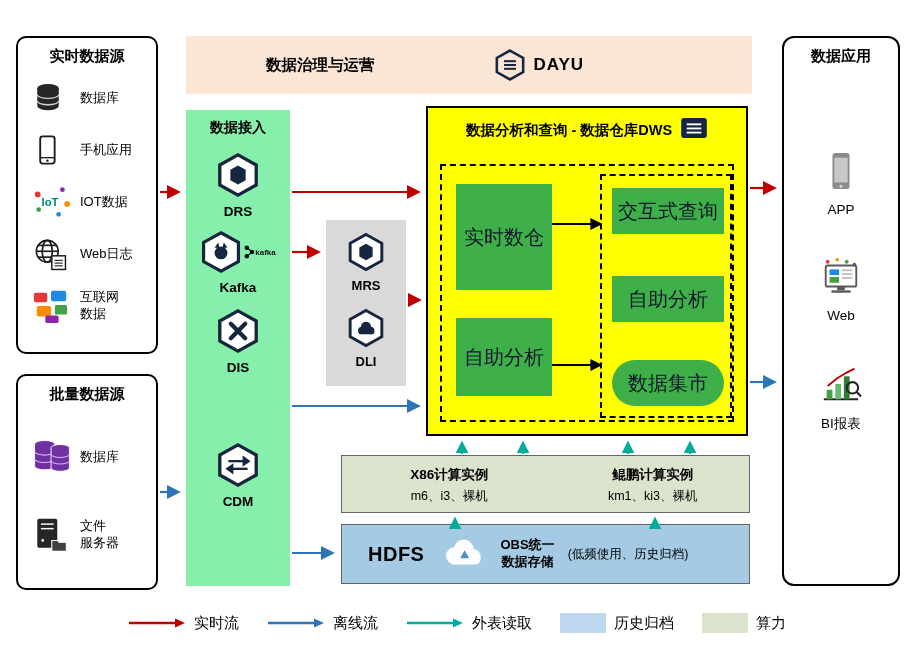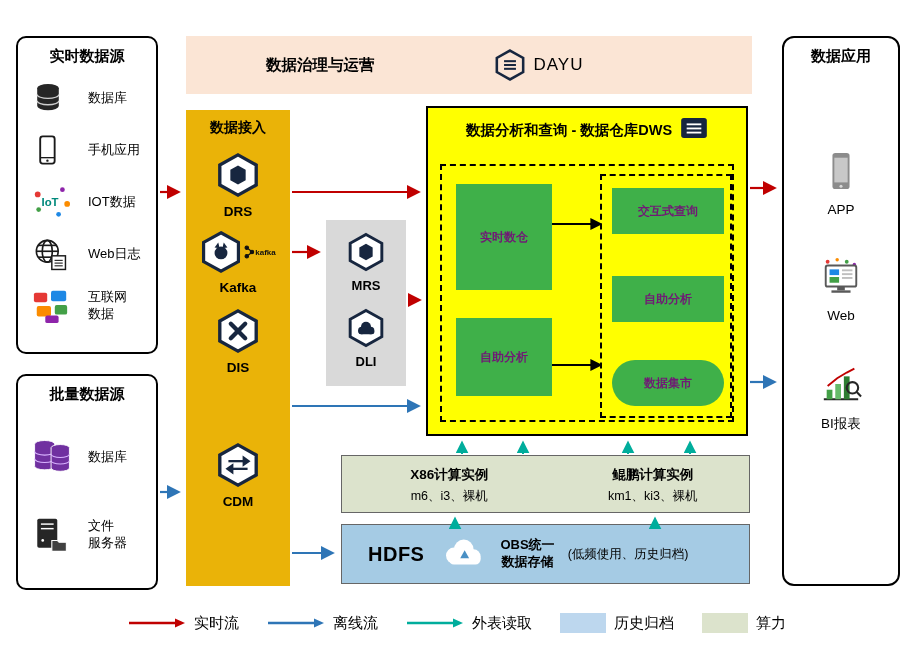--- a/index.html
+++ b/index.html
@@ -4,44 +4,44 @@
 <style>
   * { margin:0; padding:0; box-sizing:border-box; }
   body { font-family:"Liberation Sans","DejaVu Sans",sans-serif; background:#fff; }
   #canvas { position:relative; width:914px; height:651px; background:#fff; overflow:hidden; }
   .abs { position:absolute; }
   .overlay { position:absolute; left:0; top:0; z-index:9; pointer-events:none; }
 
   .src-box { border:2px solid #000; border-radius:10px; background:#fff; z-index:2; }
   .box-title { font-weight:bold; font-size:15px; text-align:center; padding-top:9px; }
   .rows { padding:6px 6px 0 12px; }
-  .row { display:flex; align-items:center; gap:12px; height:52px; }
+  .row { display:flex; align-items:center; gap:4px; height:52px; }
   .row.tall { height:78px; }
   .row .ic { width:46px; flex:0 0 46px; display:flex; justify-content:flex-start; }
   .lbl { font-size:13px; white-space:pre-line; line-height:1.3; }
 
   .gov-bar { background:#FBE5D5; display:flex; align-items:center; z-index:2; }
   .gov-title { font-weight:bold; font-size:15.5px; margin-left:80px; }
   .dayu { display:flex; align-items:center; gap:7px; margin-left:118px; }
-  .dayu-text { font-weight:normal; font-size:17px; letter-spacing:1px; }
-
-  .col-ing { background:#eab308; z-index:2; }
+  .dayu-text { font-weight:bold; font-size:17px; letter-spacing:1px; }
+
+  .col-ing { background:#86efac; z-index:2; }
   .ing-item { position:absolute; width:100%; display:flex; flex-direction:column; align-items:center; }
   .ing-iconrow { display:flex; align-items:center; }
   .ing-label { font-weight:bold; font-size:13.5px; margin-top:2px; }
 
   .proc-box { background:#D9D9D9; z-index:2; }
   .proc-item { position:absolute; width:100%; display:flex; flex-direction:column; align-items:center; }
   .proc-label { font-weight:bold; font-size:13px; margin-top:2px; }
 
   .dws { background:#FFFF00; border:2px solid #000; z-index:2; }
   .dws-head { display:flex; align-items:center; justify-content:center; gap:8px; padding-top:9px; }
   .dws-title { font-weight:bold; font-size:14.5px; }
   .dashed { position:absolute; border:2px dashed #000; }
-  .gbox { position:absolute; background:#3FB049; color:#701a75; font-weight:bold; font-size:12px;
+  .gbox { position:absolute; background:#3FB049; color:#0f172a; font-weight:normal; font-size:20px;
           display:flex; align-items:center; justify-content:center; text-align:center; }
 
   .compute-bar { background:#DCE3CC; border:1px solid #666; display:flex; z-index:2; }
   .comp-cell { flex:1; text-align:center; padding-top:10px;padding-left:11px; }
   .comp-name { font-weight:bold; font-size:13.5px; }
   .comp-detail { font-size:12.5px; margin-top:4px; }
 
   .hdfs-bar { background:#A5CBE4; border:1px solid #666; display:flex; align-items:center; gap:13px; padding-left:26px; z-index:2; }
   .hdfs-label { font-weight:bold; font-size:20px; letter-spacing:0.5px; }
   .obs-label { font-weight:bold; font-size:13px; white-space:pre-line; text-align:center; line-height:1.3; }

